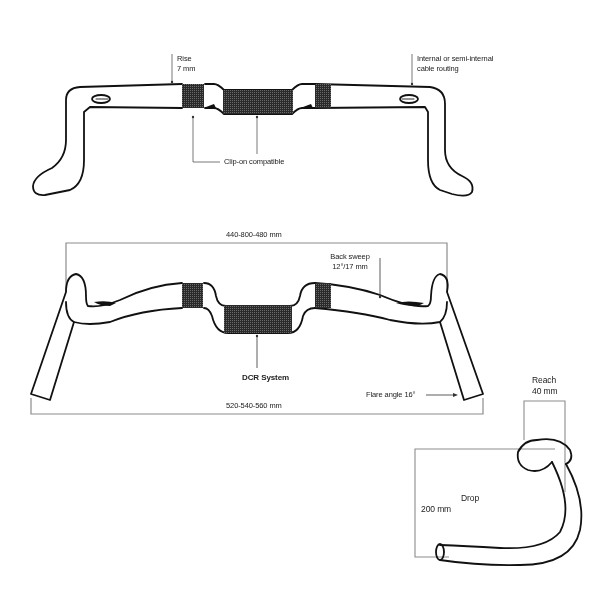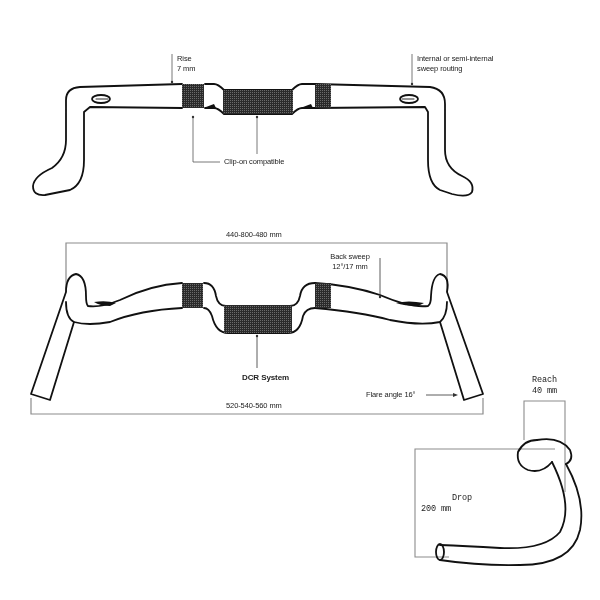--- a/index.html
+++ b/index.html
@@ -2,21 +2,21 @@
 <html><head>
   <meta charset="utf-8">
   <style>
     html, body { margin: 0; padding: 0; background: #ffffff; }
     body { width: 600px; height: 600px; overflow: hidden; position: relative; font-family: "Liberation Sans", sans-serif; }
     .canvas { position: absolute; left: 0; top: 0; width: 504px; height: 600px; }
     svg { position: absolute; left: 0; top: 0; }
     .lbl { position: absolute; font-size: 7.5px; color: #222; line-height: 10px; white-space: nowrap; letter-spacing: -0.1px; }
     .lbl.r { text-align: center; }
     .lbl.bold { font-weight: bold; font-size: 8px; }
-    .lbl.big { font-size: 8.5px; line-height: 11px; font-family: Liberation Mono, monospace; }
+    .lbl.big { font-size: 8.5px; line-height: 11px; }
   </style>
 </head>
 <body>
 
 <div class="canvas">
 
   <svg width="600" height="600" viewBox="0 0 600 600">
     <defs>
       <pattern id="tape" width="2" height="2" patternUnits="userSpaceOnUse">
         <rect width="2" height="2" fill="#2a2a2a"></rect>
@@ -106,34 +106,34 @@
       <path d="M552,462 Q574,506 560,532 Q545,550 500,548 Q465,546 440,545"></path>
 
       <ellipse cx="440" cy="552" rx="4" ry="8"></ellipse>
     </g>
   </svg>
 
   <div class="lbl" style="left:177px; top:54px;">Rise</div>
   <div class="lbl" style="left:177px; top:64px;">7 mm</div>
 
   <div class="lbl" style="left:417px; top:54px;">Internal or semi-internal</div>
-  <div class="lbl" style="left:417px; top:64px;">sweep routing</div>
+  <div class="lbl" style="left:417px; top:64px;">cable routing</div>
 
   <div class="lbl" style="left:224px; top:157px;">Clip-on compatible</div>
 
   <div class="lbl" style="left:226px; top:230px;">440-800-480 mm</div>
 
   <div class="lbl r" style="left:324px; top:252px; width:52px;">Back sweep</div>
   <div class="lbl r" style="left:324px; top:262px; width:52px;">12°/17 mm</div>
 
   <div class="lbl bold" style="left:230px; top:373px;padding-left:12px;">DCR System</div>
 
   <div class="lbl" style="left:366px; top:390px;">Flare angle 16°</div>
 
   <div class="lbl" style="left:226px; top:401px;">520-540-560 mm</div>
 
   <div class="lbl big" style="left:532px; top:375px;">Reach</div>
   <div class="lbl big" style="left:532px; top:386px;">40 mm</div>
 
-  <div class="lbl big" style="left:421px; top:493px;padding-left:31px;">Drop</div>
+  <div class="lbl big" style="left:430px; top:493px;padding-left:31px;">Drop</div>
   <div class="lbl big" style="left:421px; top:504px;">200 mm</div>
 
 </div>
 
 </body></html>

